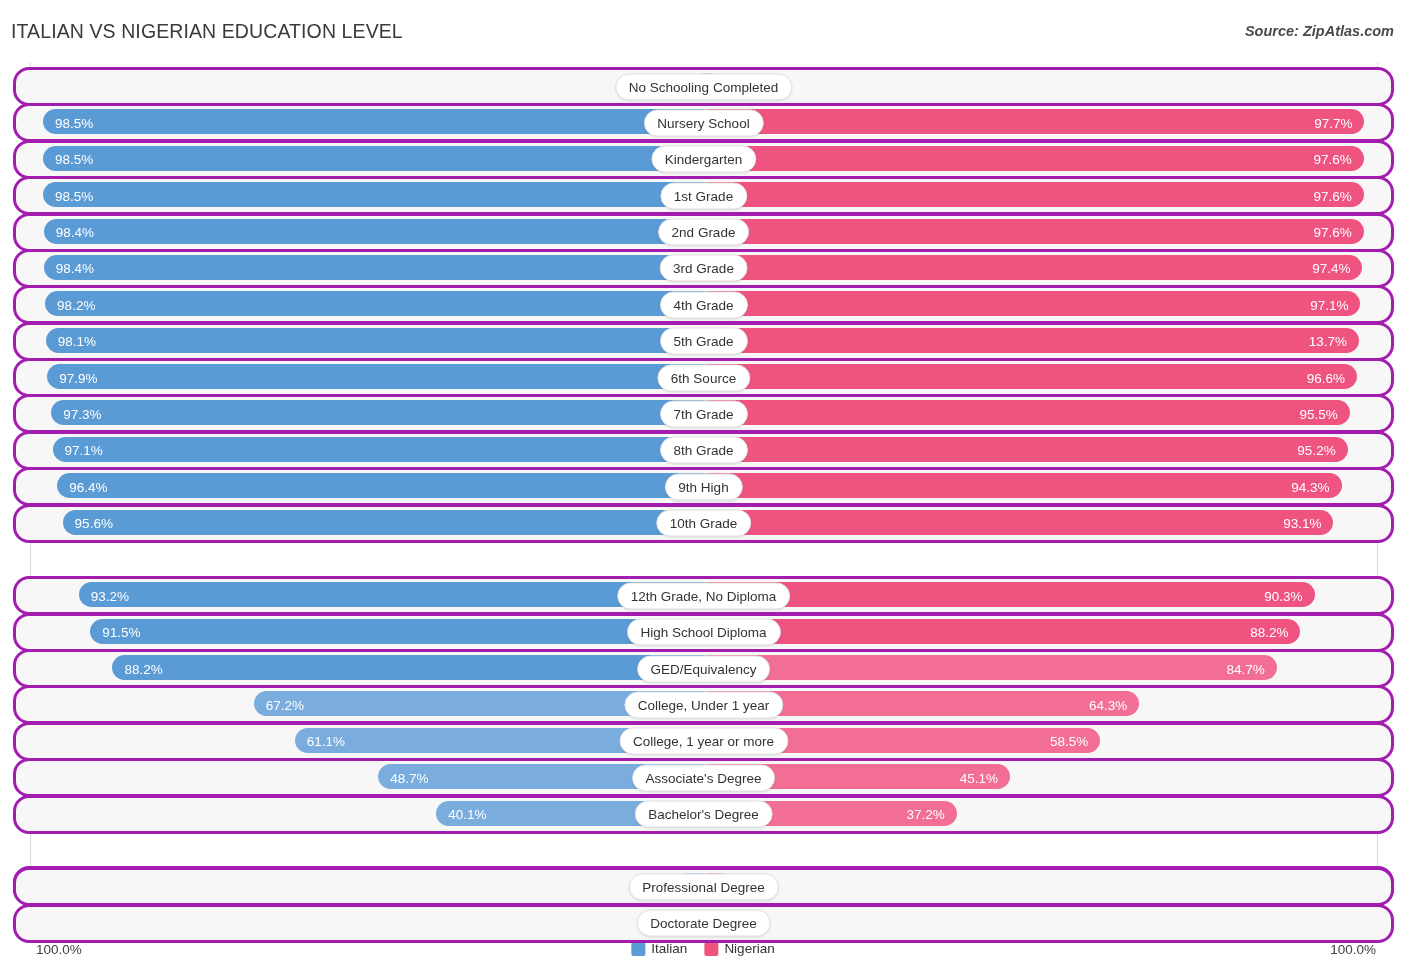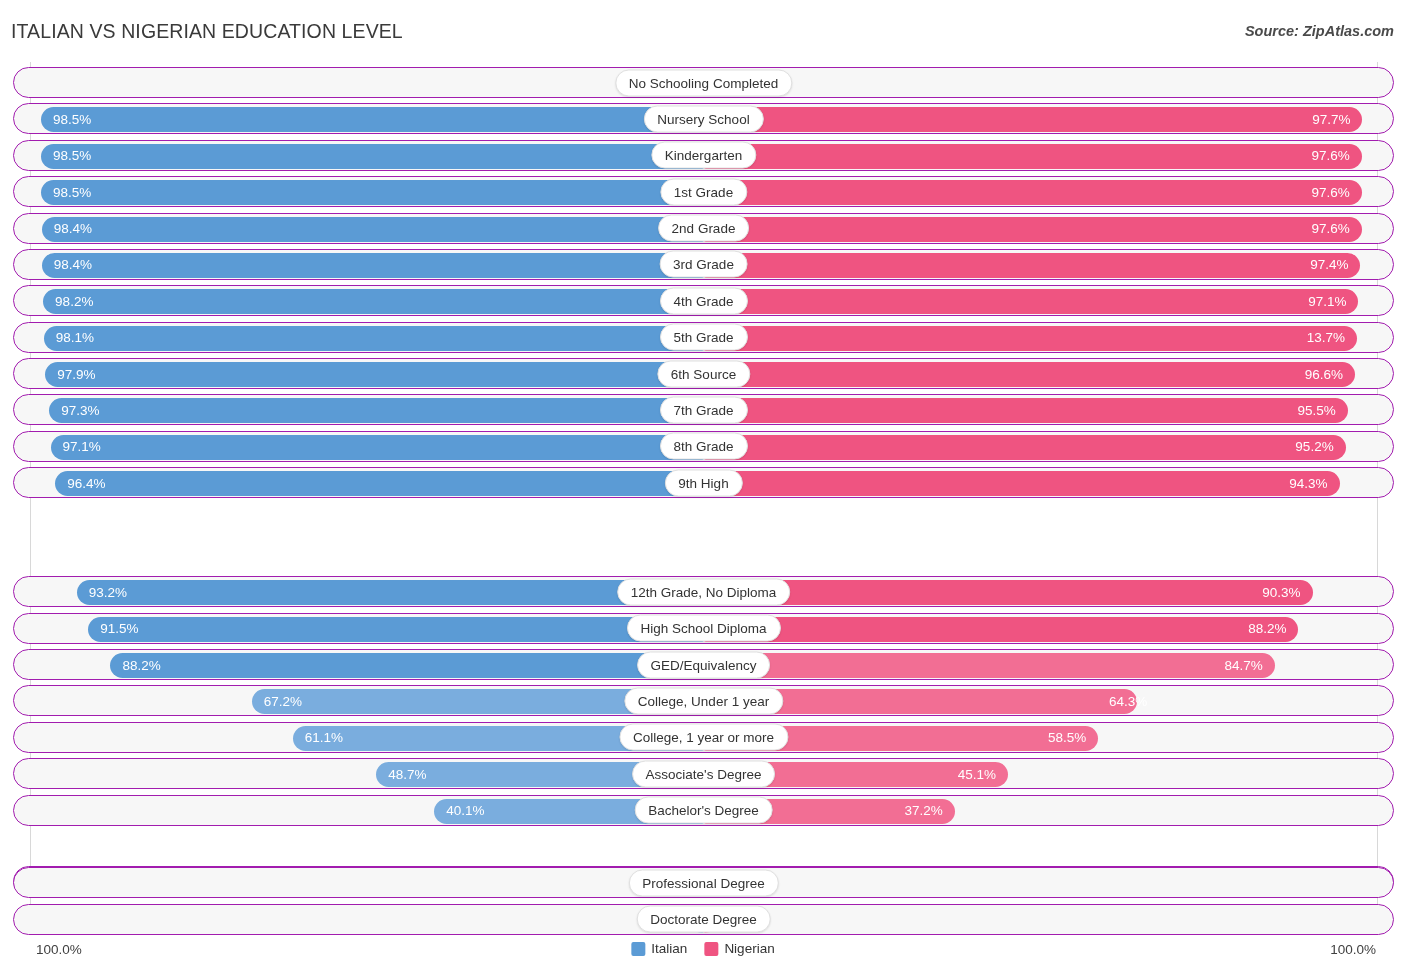--- a/index.html
+++ b/index.html
@@ -51,23 +51,23 @@
     background: #d8d8d8;
     z-index: 0;
   }
   #gridline-left  { left: 30px; }
   #gridline-right { left: 1377px; }
 
   .row {
     position: absolute;
     left: 13px;
     width: 1381px;
-    height: 31px;
+    height: 39px;
     background: #f7f7f7;
-    border: 1px solid #a21caf;
+    border: 3px solid #a21caf;
     border-radius: 16px;
     z-index: 1;
   }
 
   .bar {
     position: absolute;
     top: 3px;
     height: 25px;
     z-index: 2;
   }
@@ -247,20 +247,27 @@
         <div class="val-in" style="left: 1319.65px; transform: translate(-100%, -50%);">95.2%</div>
         <div class="center-pill">8th Grade</div>
       </div>
       <div class="row" style="top: 405.18px;">
         <div class="bar bar-left" style="width: 648.772px; left: 41.228px; background: rgb(91, 155, 213);"></div>
         <div class="bar bar-right" style="width: 635.582px; left: 690px; background: rgb(239, 84, 129);"></div>
         <div class="val-in val-in-left" style="left: 53.228px;">96.4%</div>
         <div class="val-in" style="left: 1313.58px; transform: translate(-100%, -50%);">94.3%</div>
         <div class="center-pill">9th High</div>
       </div>
+      <div class="row" style="top: 441.56px;">
+        <div class="bar bar-left" style="width: 643.388px; left: 46.612px; background: rgb(91, 155, 213);"></div>
+        <div class="bar bar-right" style="width: 627.494px; left: 690px; background: rgb(239, 84, 129);"></div>
+        <div class="val-in val-in-left" style="left: 58.612px;">95.6%</div>
+        <div class="val-in" style="left: 1305.49px; transform: translate(-100%, -50%);">93.1%</div>
+        <div class="center-pill">10th Grade</div>
+      </div>
       <div class="row" style="top: 514.32px;">
         <div class="bar bar-left" style="width: 627.236px; left: 62.764px; background: rgb(91, 155, 213);"></div>
         <div class="bar bar-right" style="width: 608.622px; left: 690px; background: rgb(239, 84, 129);"></div>
         <div class="val-in val-in-left" style="left: 74.764px;">93.2%</div>
         <div class="val-in" style="left: 1286.62px; transform: translate(-100%, -50%);">90.3%</div>
         <div class="center-pill">12th Grade, No Diploma</div>
       </div>
       <div class="row" style="top: 550.7px;">
         <div class="bar bar-left" style="width: 615.795px; left: 74.205px; background: rgb(91, 155, 213);"></div>
         <div class="bar bar-right" style="width: 594.468px; left: 690px; background: rgb(239, 84, 129);"></div>
@@ -272,21 +279,21 @@
         <div class="bar bar-left" style="width: 593.586px; left: 96.414px; background: rgb(91, 155, 213);"></div>
         <div class="bar bar-right" style="width: 570.878px; left: 690px; background: rgb(242, 110, 148);"></div>
         <div class="val-in val-in-left" style="left: 108.414px;">88.2%</div>
         <div class="val-in" style="left: 1248.88px; transform: translate(-100%, -50%);">84.7%</div>
         <div class="center-pill">GED/Equivalency</div>
       </div>
       <div class="row" style="top: 623.46px;">
         <div class="bar bar-left" style="width: 452.256px; left: 237.744px; background: rgb(122, 173, 222);"></div>
         <div class="bar bar-right" style="width: 433.382px; left: 690px; background: rgb(242, 110, 148);"></div>
         <div class="val-in val-in-left" style="left: 249.744px;">67.2%</div>
-        <div class="val-in" style="left: 1111.38px; transform: translate(-100%, -50%); margin-left: 22px;">64.3%</div>
+        <div class="val-in" style="left: 1111.38px; transform: translate(-100%, -50%);">64.3%</div>
         <div class="center-pill">College, Under 1 year</div>
       </div>
       <div class="row" style="top: 659.84px;">
         <div class="bar bar-left" style="width: 411.203px; left: 278.797px; background: rgb(122, 173, 222);"></div>
         <div class="bar bar-right" style="width: 394.29px; left: 690px; background: rgb(242, 110, 148);"></div>
         <div class="val-in val-in-left" style="left: 290.797px;">61.1%</div>
         <div class="val-in" style="left: 1072.29px; transform: translate(-100%, -50%);">58.5%</div>
         <div class="center-pill">College, 1 year or more</div>
       </div>
       <div class="row" style="top: 696.22px;">

